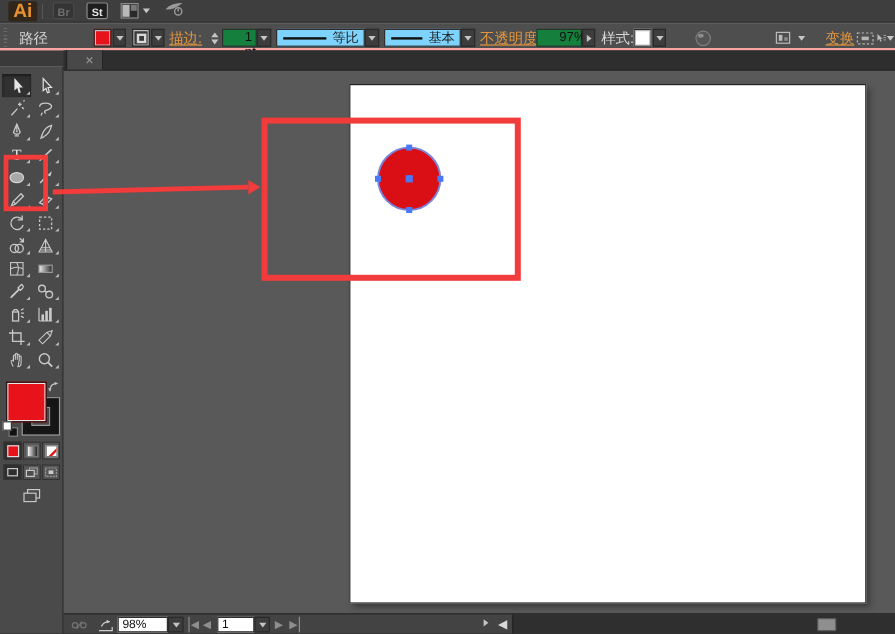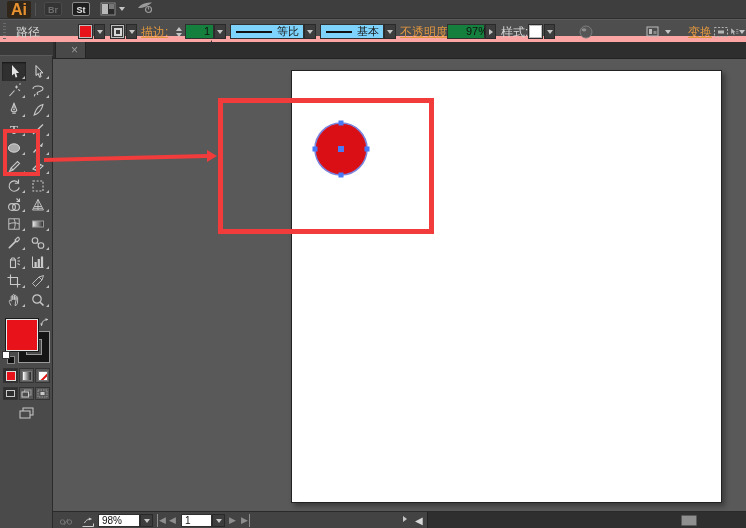--- a/index.html
+++ b/index.html
@@ -21,21 +21,21 @@
   .tile.lit { background:#1e1e1e; border:1px solid #8a8a8a; color:#e6e6e6; }
   .mb-ws { display:flex; align-items:center; margin-right:12px; }
   .mb-ws svg, .mb-cslive svg { width:16px; height:14px; }
   .tri-down { width:0; height:0; border-left:3px solid transparent; border-right:3px solid transparent;
               border-top:4px solid #c5c5c5; display:inline-block; margin-left:3px; }
   .tri-right { width:0; height:0; border-top:3px solid transparent; border-bottom:3px solid transparent;
                border-left:4px solid #c5c5c5; display:inline-block; }
 
   
   .controlbar { position:absolute; left:0; top:19px; width:746px; height:23px;
-                background:#4e4e4e; border-top:1px solid #5c5c5c; border-bottom:6px solid #fca5a5; }
+                background:#4e4e4e; border-top:1px solid #5c5c5c; border-bottom:2px solid #fca5a5; }
   .controlbar > * { position:absolute; }
   .grip { left:3px; top:3px; width:4px; height:16px;
           background-image:repeating-linear-gradient(#6a6a6a 0 1px, transparent 1px 3px); width:3px; }
   .cb-label { color:#d5d5d5; font-size:12px; top:4px; }
   .cb-link { color:#e2973f; font-size:12px; text-decoration:underline; top:4px; cursor:pointer; }
   .swatch-btn { top:4px; width:15px; height:15px; border:1px solid #2c2c2c; box-shadow:inset 0 0 0 1px #bdbdbd; }
   .dd-btn { top:4px; width:11px; height:15px; background:#3d3d3d; border:1px solid #2a2a2a;
             display:flex; align-items:center; justify-content:center; }
   .field { top:4px; height:15px; background:#15803d; border:1px solid #2f2f2f; color:#111;
            font-size:11px; line-height:13px; padding-left:18px; }

